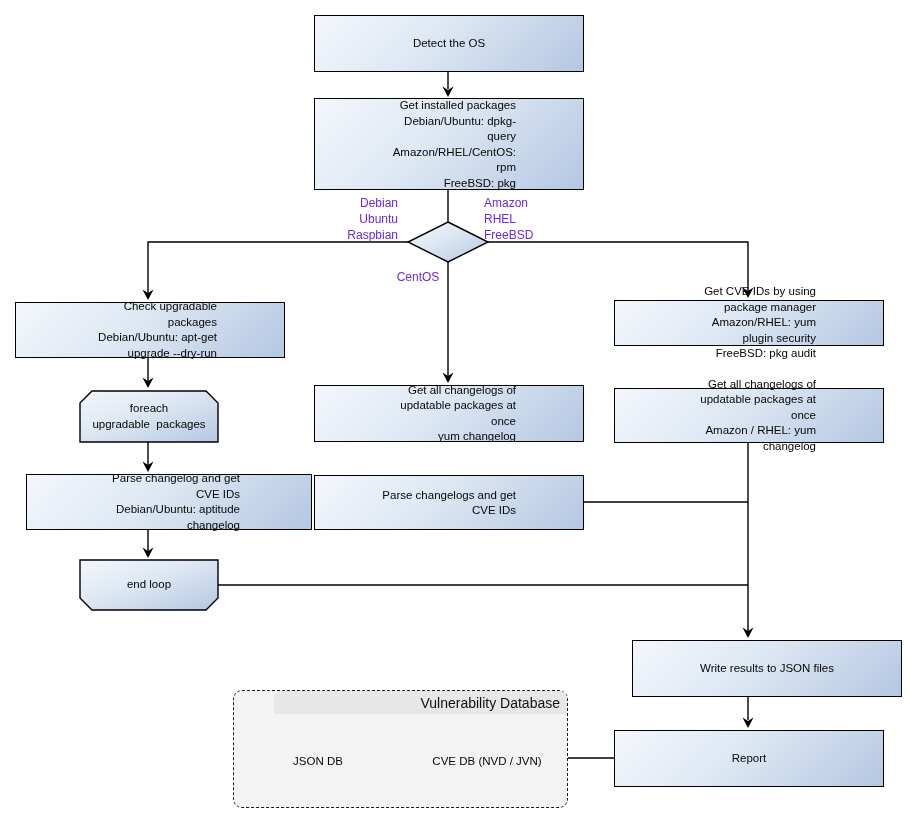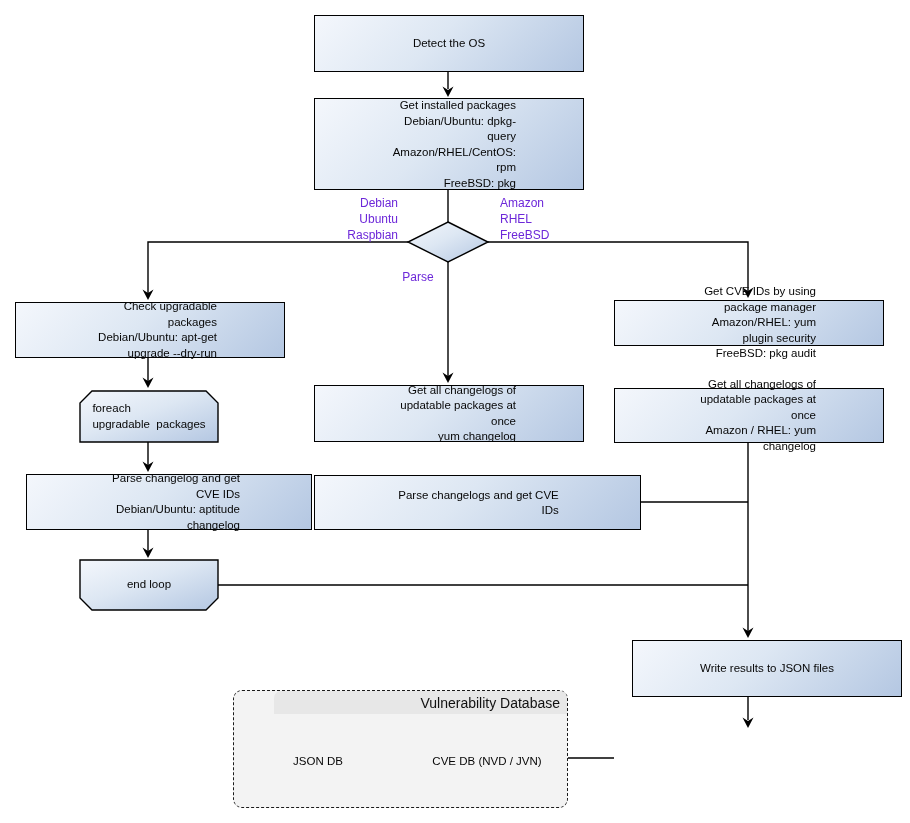--- a/index.html
+++ b/index.html
@@ -15,21 +15,21 @@
     border:1.5px solid #000;
     background:linear-gradient(135deg,#f4f7fc 0%,#dde7f3 45%,#b4c7e2 100%);
   }
   .lbl {
     position:absolute; left:50%; top:50%; transform:translate(-50%,-50%);
     white-space:pre-wrap; text-align:right;
     font-size:11.5px; line-height:15.5px; color:#060606;
   }
   .shape-lbl {
     position:absolute; transform:translate(-50%,-50%);
-    white-space:pre-wrap; text-align:left;
+    white-space:pre-wrap; text-align:center;
     font-size:11.5px; line-height:15.5px; color:#060606;
   }
   .branch-lbl {
     position:absolute; font-size:12px; line-height:16px;
     white-space:pre-wrap; color:#6d28d9;
   }
   .db {
     position:absolute; left:233px; top:690px; width:335px; height:118px;
     border:1.6px dashed #1c1c1c; border-radius:9px; background:#f3f3f3;
   }
@@ -130,51 +130,54 @@
   <div class="box" style="left:26px;top:474px;width:286px;height:56px">
     <div class="lbl">Parse changelog and get  CVE IDs
 Debian/Ubuntu: aptitude changelog</div>
   </div>
 
   <div class="box" style="left:314px;top:385px;width:270px;height:57px">
     <div class="lbl">Get all changelogs of updatable packages at once
 yum changelog</div>
   </div>
 
-  <div class="box" style="left:314px;top:475px;width:327px;height:55px">
+  <div class="box" style="left:314px;top:475px;width:270px;height:55px">
     <div class="lbl">Parse changelogs and get CVE IDs</div>
   </div>
 
   <div class="box" style="left:614px;top:300px;width:270px;height:46px">
     <div class="lbl">Get CVE IDs by using package manager
 Amazon/RHEL: yum plugin security
 FreeBSD: pkg audit</div>
   </div>
 
   <div class="box" style="left:614px;top:388px;width:270px;height:55px">
     <div class="lbl">Get all changelogs of updatable packages at once
 Amazon / RHEL: yum changelog</div>
   </div>
 
   <div class="box" style="left:632px;top:640px;width:270px;height:57px">
     <div class="lbl">Write results to JSON files</div>
   </div>
 
+  <div class="box" style="left:614px;top:730px;width:270px;height:57px">
+    <div class="lbl">Report</div>
+  </div>
 
   <div class="shape-lbl" style="left:149px;top:416px">foreach
 upgradable  packages</div>
   <div class="shape-lbl" style="left:149px;top:585px">end loop</div>
 
   <div class="branch-lbl" style="right:512px;top:195px;text-align:right">Debian
 Ubuntu
 Raspbian</div>
-  <div class="branch-lbl" style="left:500px;top:195px">Amazon
+  <div class="branch-lbl" style="left:484px;top:195px">Amazon
 RHEL
 FreeBSD</div>
-  <div class="branch-lbl" style="left:418px;top:269px;transform:translateX(-50%)">Parse</div>
+  <div class="branch-lbl" style="left:418px;top:269px;transform:translateX(-50%)">CentOS</div>
 
   <div class="db">
     <div class="dbhead">
       <span>Vulnerability Database</span>
     </div>
   </div>
 
   <div class="shape-lbl" style="left:318px;top:762px">JSON DB</div>
   <div class="shape-lbl" style="left:487px;top:762px">CVE DB (NVD / JVN)</div>
 

